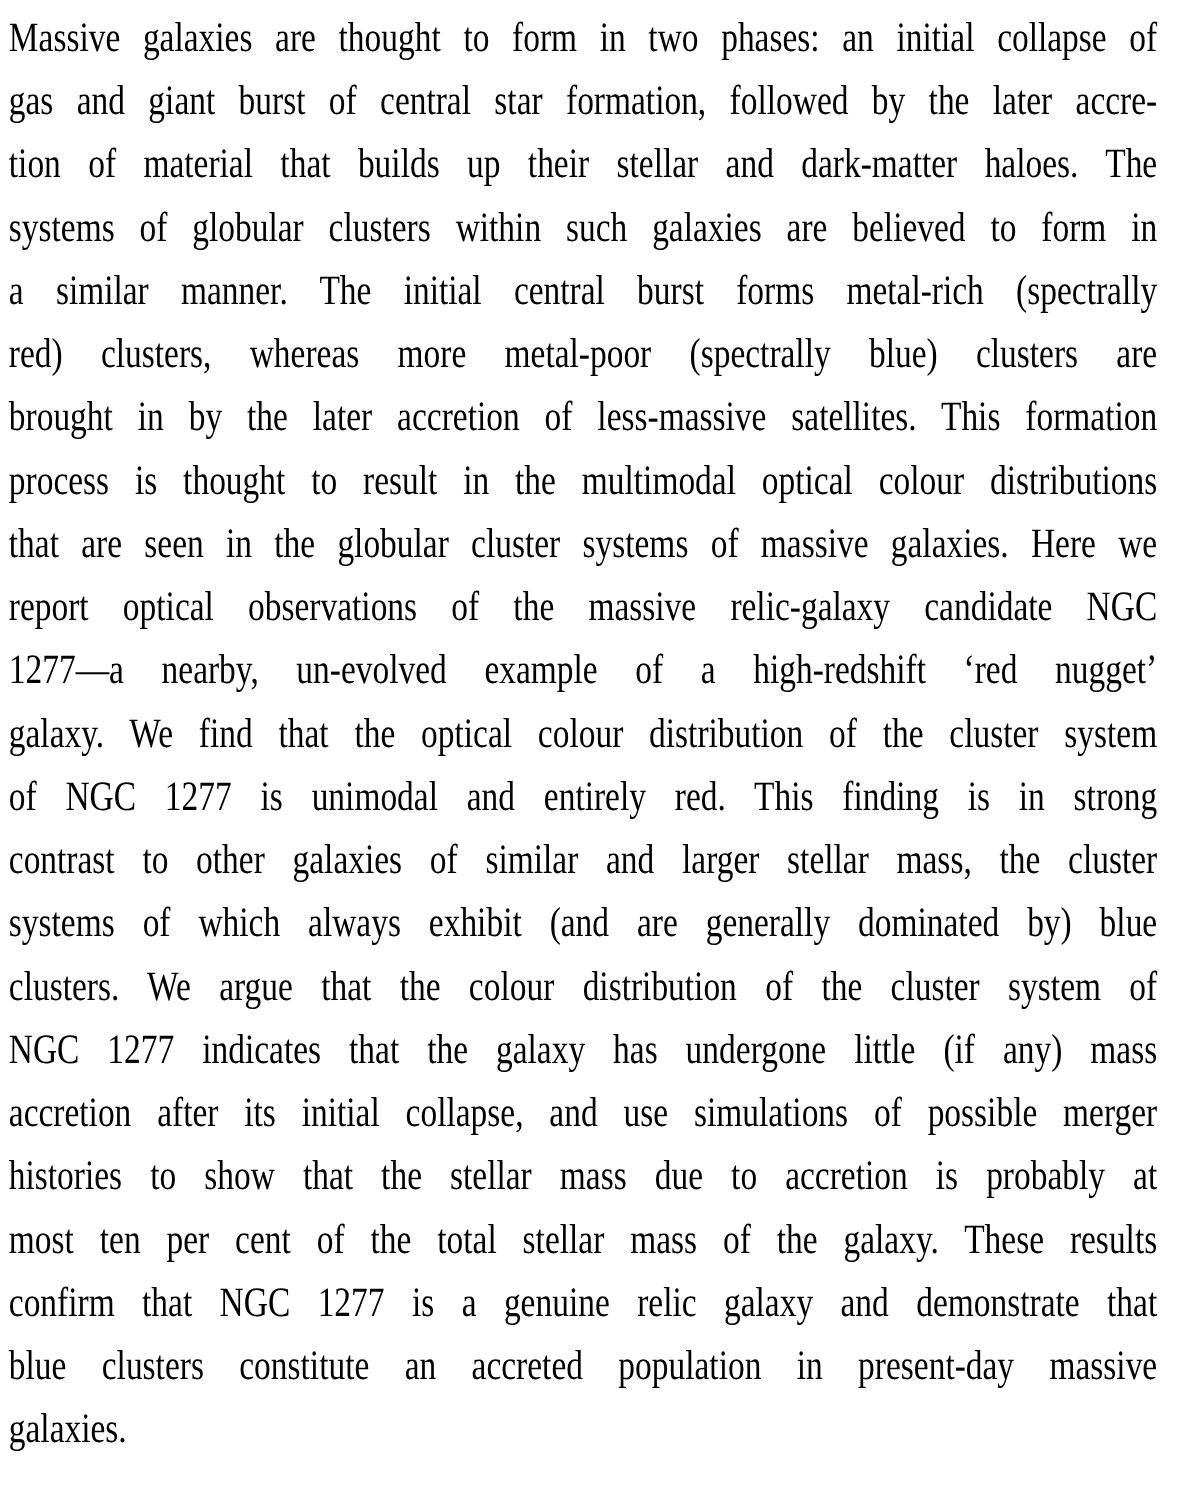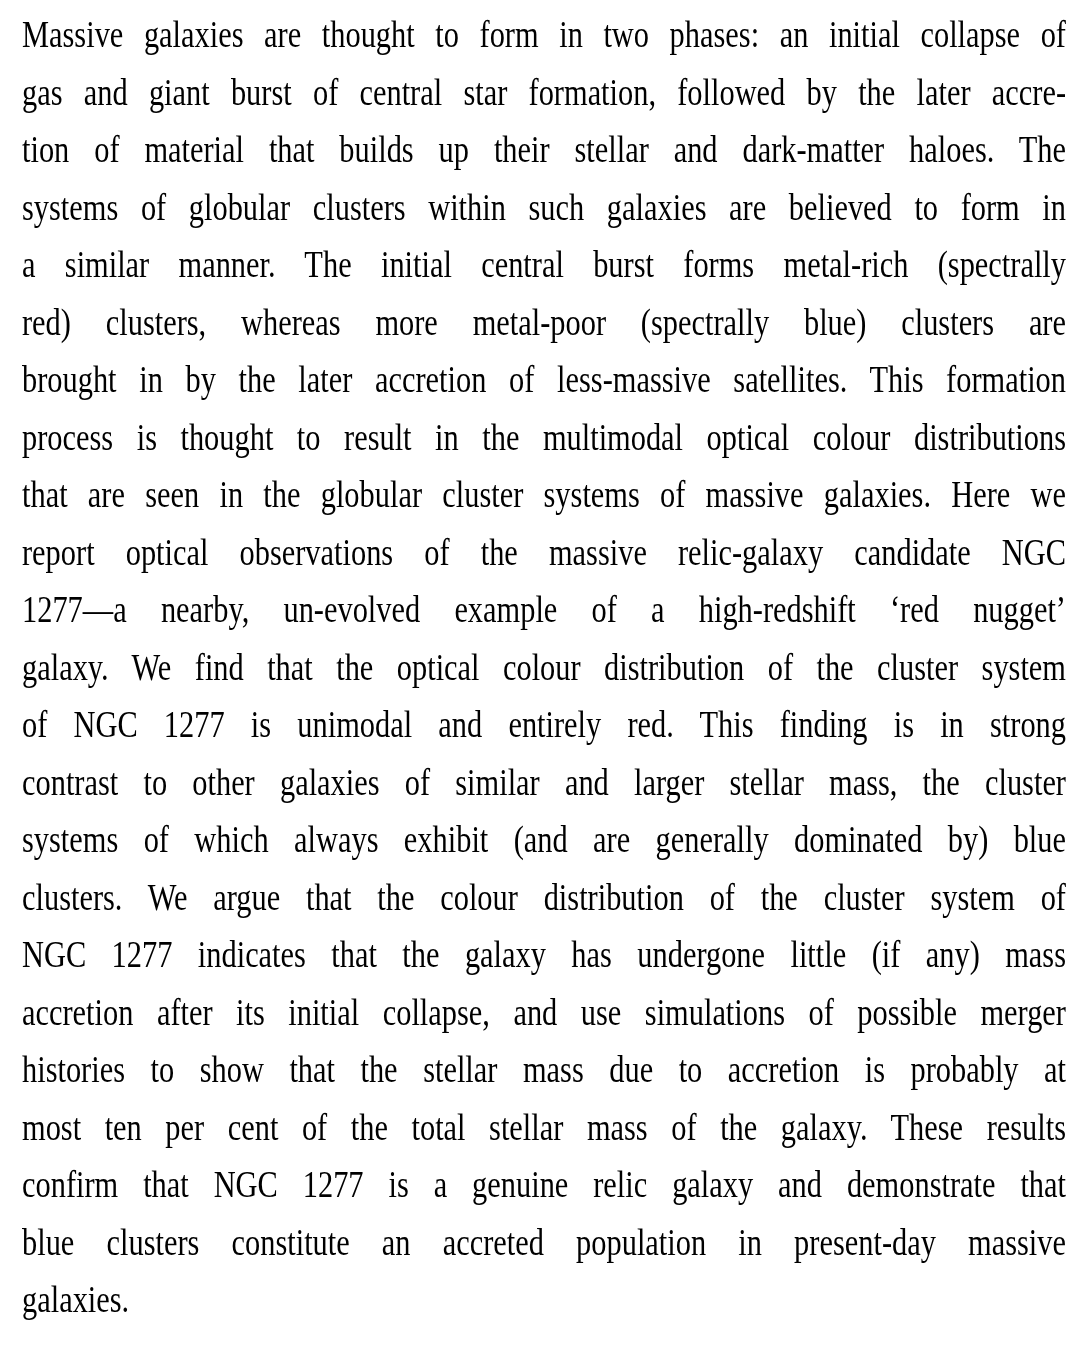--- a/index.html
+++ b/index.html
@@ -8,21 +8,21 @@
     background: #ffffff;
   }
   body {
     width: 1080px;
     height: 1358px;
     position: relative;
     overflow: hidden;
   }
   .page {
     position: absolute;
-    left: 22px;
+    left: 8px;
     top: 6px;
     width: 1044px;
   }
   .abstract {
     width: 1305px;               
     transform: scaleX(0.8);      
     transform-origin: top left;
     font-family: "Liberation Serif", "DejaVu Serif", serif;
     font-size: 38px;
     line-height: 57.5px;

